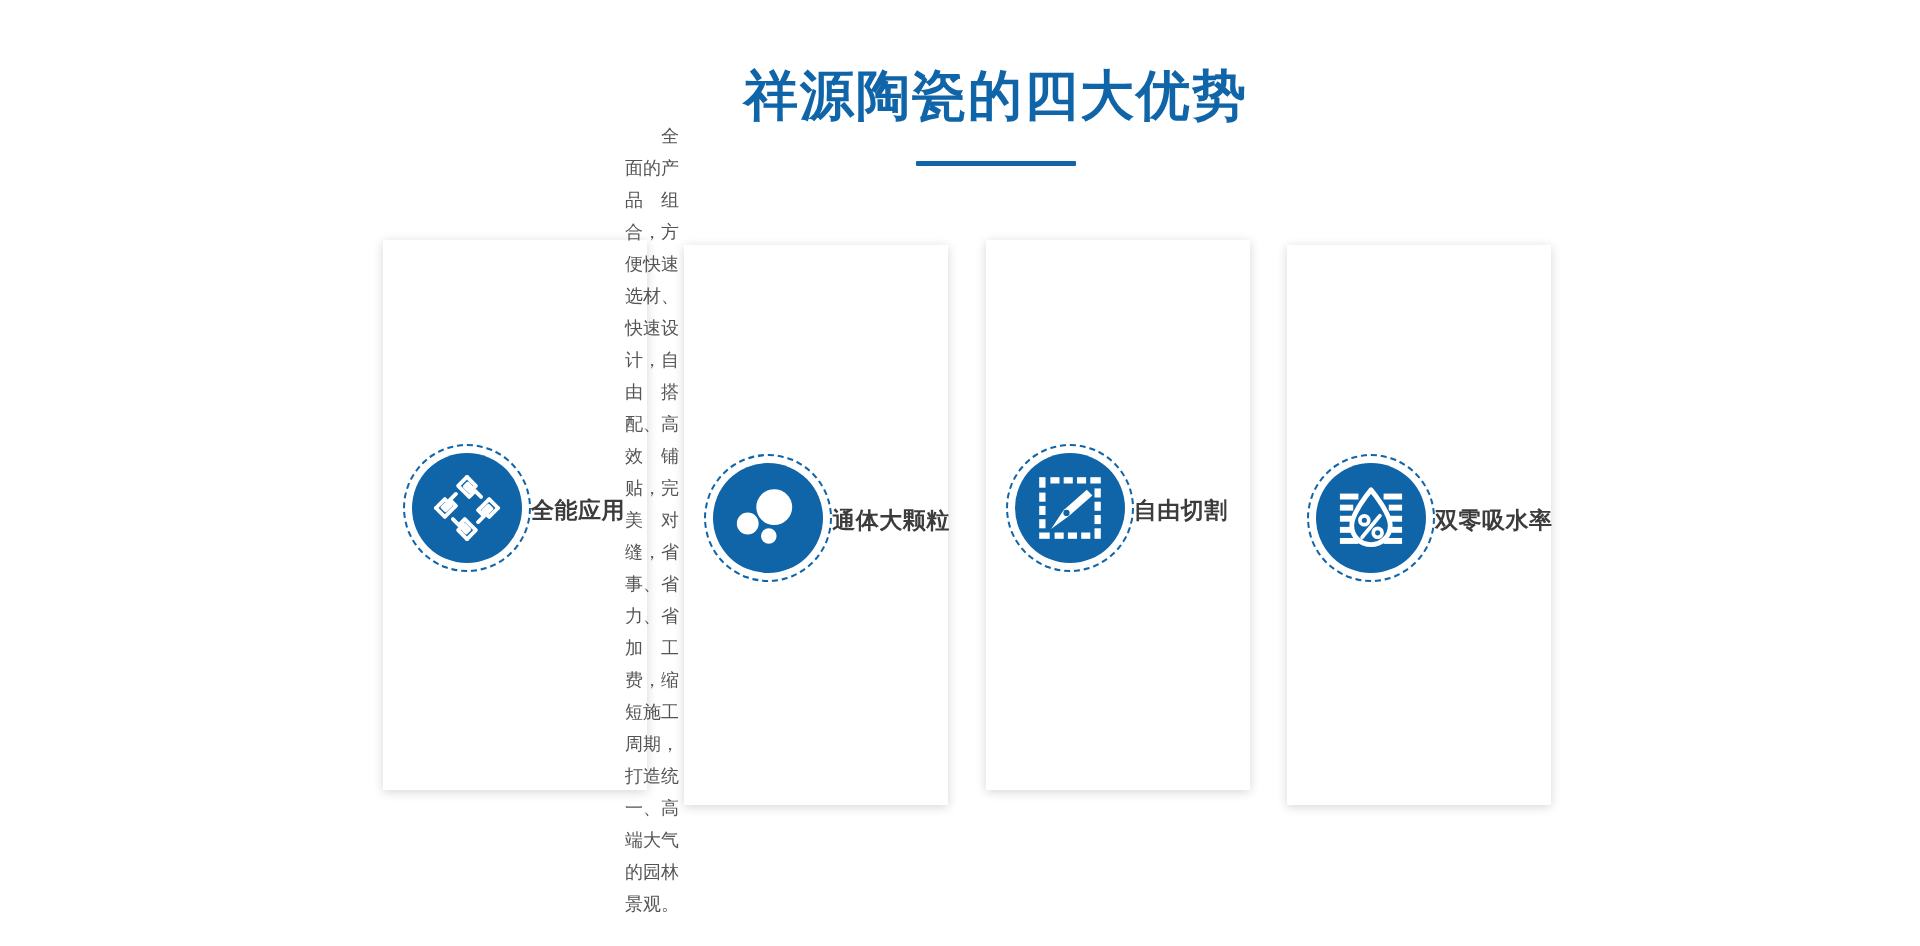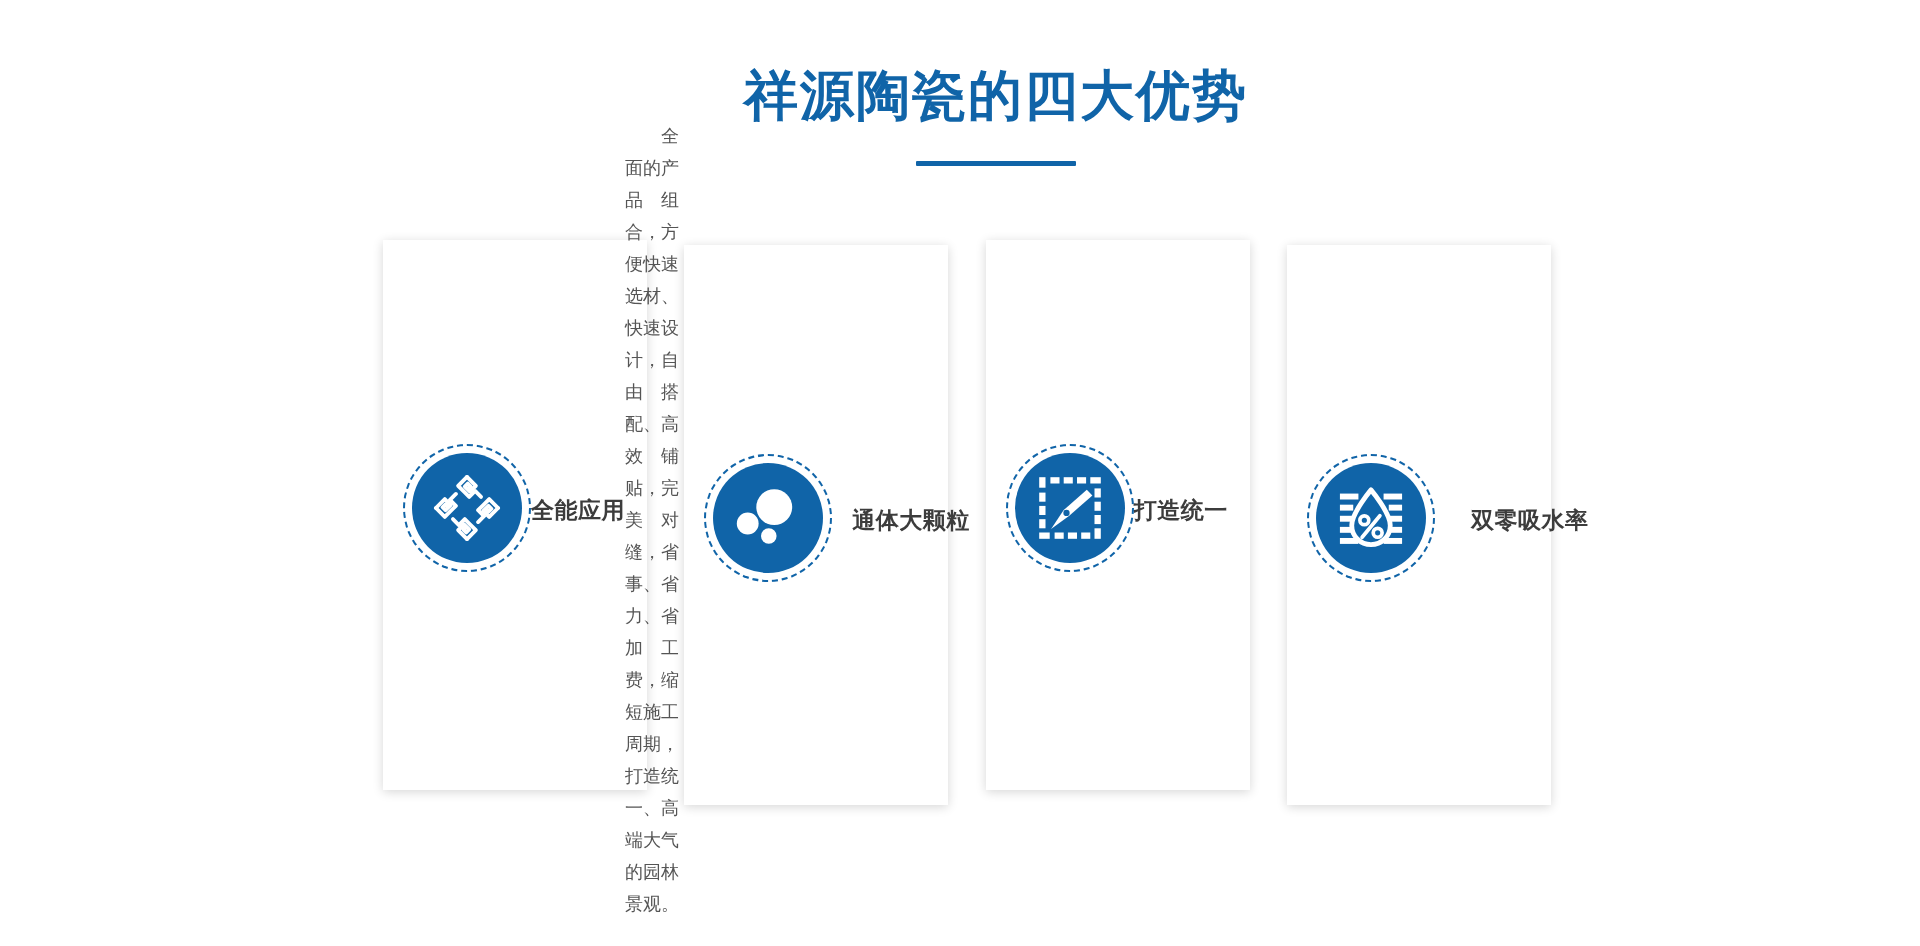--- a/index.html
+++ b/index.html
@@ -63,23 +63,23 @@
     width: 264px;
     background: #ffffff;
     box-shadow: 0 2px 10px rgba(0, 0, 0, 0.16);
     box-sizing: border-box;
     padding: 38px 20px 28px 20px;
     display: flex;
     flex-direction: row;
     align-items: center;
   }
   .card-1 { height: 550px; margin-top: 0px; }
-  .card-2 { height: 560px; margin-top: 5px; gap: 20px; }
+  .card-2 { height: 560px; margin-top: 5px; }
   .card-3 { height: 550px; margin-top: 0px; }
-  .card-4 { height: 560px; margin-top: 5px; gap: 36px; }
+  .card-4 { height: 560px; margin-top: 5px; }
 
   
   .icon-badge {
     width: 128px;
     height: 128px;
     position: relative;
     flex: 0 0 auto;
     margin-bottom: 24px;
   }
   .icon-dashed-ring {
@@ -206,21 +206,21 @@
               <rect x="6" y="66" width="9" height="13"></rect>
 
               <path d="M74 24 L82 32 L49 61 L41 53 Z"></path>
 
               <path d="M41 53 L49 61 L23 80 Z"></path>
               <circle cx="45" cy="57" r="4.5" fill="#1064a8"></circle>
             </g>
           </svg>
         </div>
       </div>
-      <div class="card-title">打造统一</div>
+      <div class="card-title">自由切割</div>
     </div>
 
     <div class="card card-4">
       <div class="icon-badge">
         <div class="icon-dashed-ring"></div>
         <div class="icon-disc">
           <svg width="74" height="74" viewBox="0 0 100 100" aria-hidden="true">
             <g fill="#ffffff">
 
               <rect x="8" y="17" width="25" height="8"></rect>

